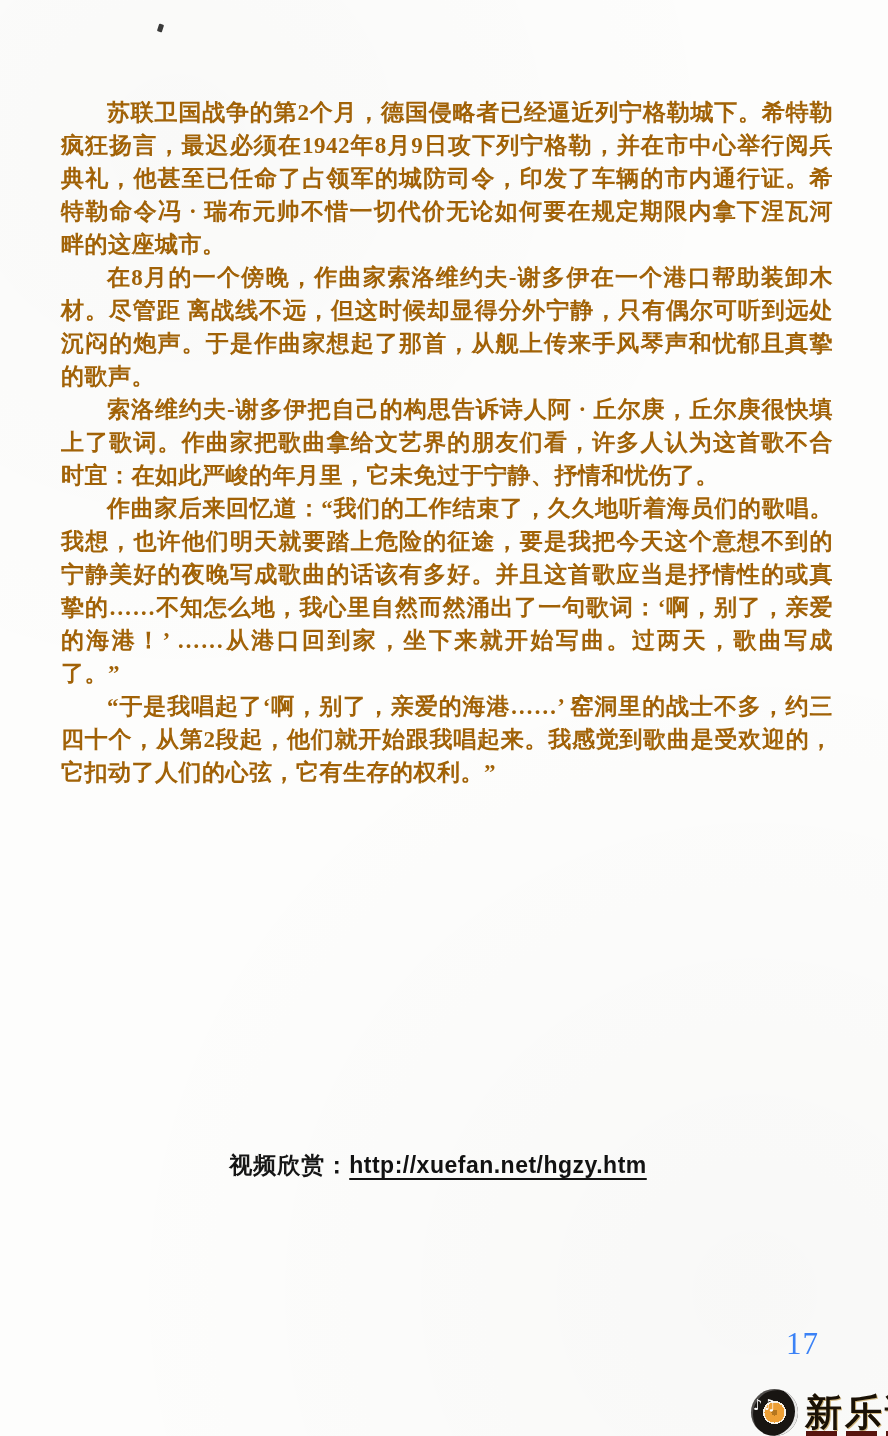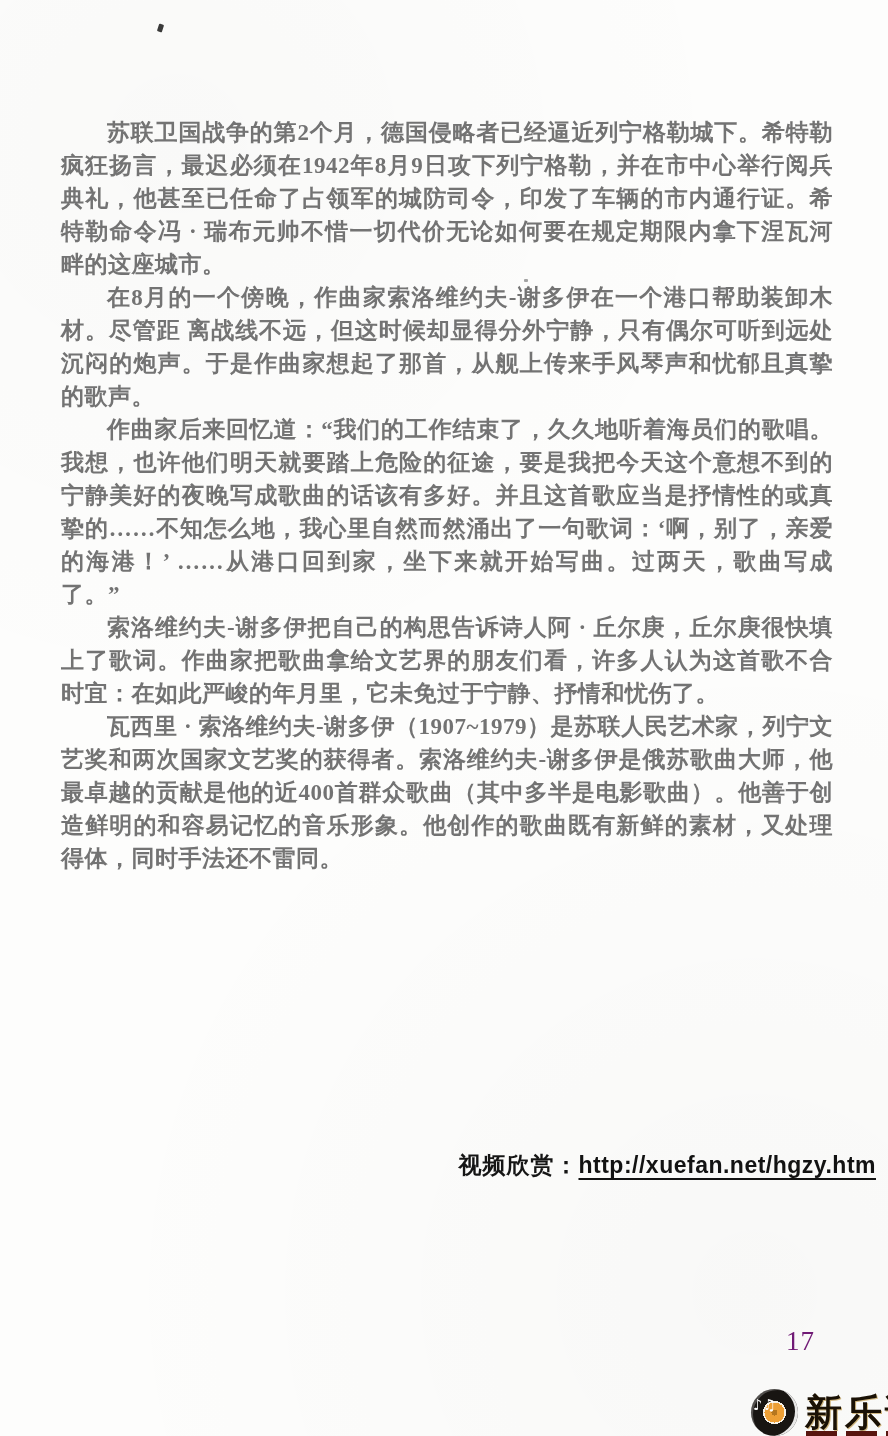--- a/index.html
+++ b/index.html
@@ -34,57 +34,56 @@
   .speck-3 { left: 150px; top: 452px; width: 3px; height: 3px; opacity: .4; }
 
   .text-block {
     position: absolute;
     left: 61px;
     top: 96px;
     width: 772px;
     font-size: 23px;
     line-height: 33px;
     font-weight: bold;
-    color: #737373;
+    color: #a16207;
     text-align: justify;
     text-justify: inter-ideograph;
     letter-spacing: 0.5px;
-    margin-top: 20px;
   }
   .text-block p {
     margin: 0;
     text-indent: 2em;
   }
 
   .video-line {
     position: absolute;
     top: 1150px;
     left: 0;
     width: 876px;
-    text-align: right;
+    text-align: center;
     font-size: 23px;
     font-weight: bold;
     color: #151515;
     letter-spacing: 1px;
   }
   .video-line .url {
     font-family: "Liberation Sans", sans-serif;
     letter-spacing: 0.5px;
     color: #121212;
     text-decoration: underline;
     text-decoration-thickness: 2px;
     text-underline-offset: 5px;
   }
 
   .page-number {
     position: absolute;
     top: 1326px;
     left: 786px;
-    font-size: 27px;
-    color: #701a75;
+    font-size: 31px;
+    color: #3b82f6;
     letter-spacing: 1px;
   }
 
   
   .logo {
     position: absolute;
     left: 751px;
     top: 1389px;
     display: flex;
     align-items: center;
@@ -139,23 +138,23 @@
 <body>
 
 <div class="scan-surface"></div>
 <div class="speck speck-1"></div>
 <div class="speck speck-2"></div>
 <div class="speck speck-3"></div>
 
 <div class="text-block">
   <p>苏联卫国战争的第2个月，德国侵略者已经逼近列宁格勒城下。希特勒疯狂扬言，最迟必须在1942年8月9日攻下列宁格勒，并在市中心举行阅兵典礼，他甚至已任命了占领军的城防司令，印发了车辆的市内通行证。希特勒命令冯 · 瑞布元帅不惜一切代价无论如何要在规定期限内拿下涅瓦河畔的这座城市。</p>
   <p>在8月的一个傍晚，作曲家索洛维约夫-谢多伊在一个港口帮助装卸木材。尽管距 离战线不远，但这时候却显得分外宁静，只有偶尔可听到远处沉闷的炮声。于是作曲家想起了那首，从舰上传来手风琴声和忧郁且真挚的歌声。</p>
+  <p>索洛维约夫-谢多伊把自己的构思告诉诗人阿 · 丘尔庚，丘尔庚很快填上了歌词。作曲家把歌曲拿给文艺界的朋友们看，许多人认为这首歌不合时宜：在如此严峻的年月里，它未免过于宁静、抒情和忧伤了。</p>
   <p>作曲家后来回忆道：“我们的工作结束了，久久地听着海员们的歌唱。我想，也许他们明天就要踏上危险的征途，要是我把今天这个意想不到的宁静美好的夜晚写成歌曲的话该有多好。并且这首歌应当是抒情性的或真挚的……不知怎么地，我心里自然而然涌出了一句歌词：‘啊，别了，亲爱的海港！’ ……从港口回到家，坐下来就开始写曲。过两天，歌曲写成了。”</p>
-  <p>索洛维约夫-谢多伊把自己的构思告诉诗人阿 · 丘尔庚，丘尔庚很快填上了歌词。作曲家把歌曲拿给文艺界的朋友们看，许多人认为这首歌不合时宜：在如此严峻的年月里，它未免过于宁静、抒情和忧伤了。</p>
-  <p>瓦西里 · 索洛维约夫-谢多伊（1907~1979）是苏联人民艺术家，列宁文艺奖和两次国家文艺奖的获得者。索洛维约夫-谢多伊是俄苏歌曲大师，他最卓越的贡献是他的近400首群众歌曲（其中多半是电影歌曲）。他善于创造鲜明的和容易记忆的音乐形象。他创作的歌曲既有新鲜的素材，又处理得体，同时手法还不雷同。</p>
+  <p>“于是我唱起了‘啊，别了，亲爱的海港……’ 窑洞里的战士不多，约三四十个，从第2段起，他们就开始跟我唱起来。我感觉到歌曲是受欢迎的，它扣动了人们的心弦，它有生存的权利。”</p>
 </div>
 
 <div class="video-line">
   <span>视频欣赏：</span><span class="url">http://xuefan.net/hgzy.htm</span>
 </div>
 
 <div class="page-number">17</div>
 
 <div class="logo">
   <div class="disc">

